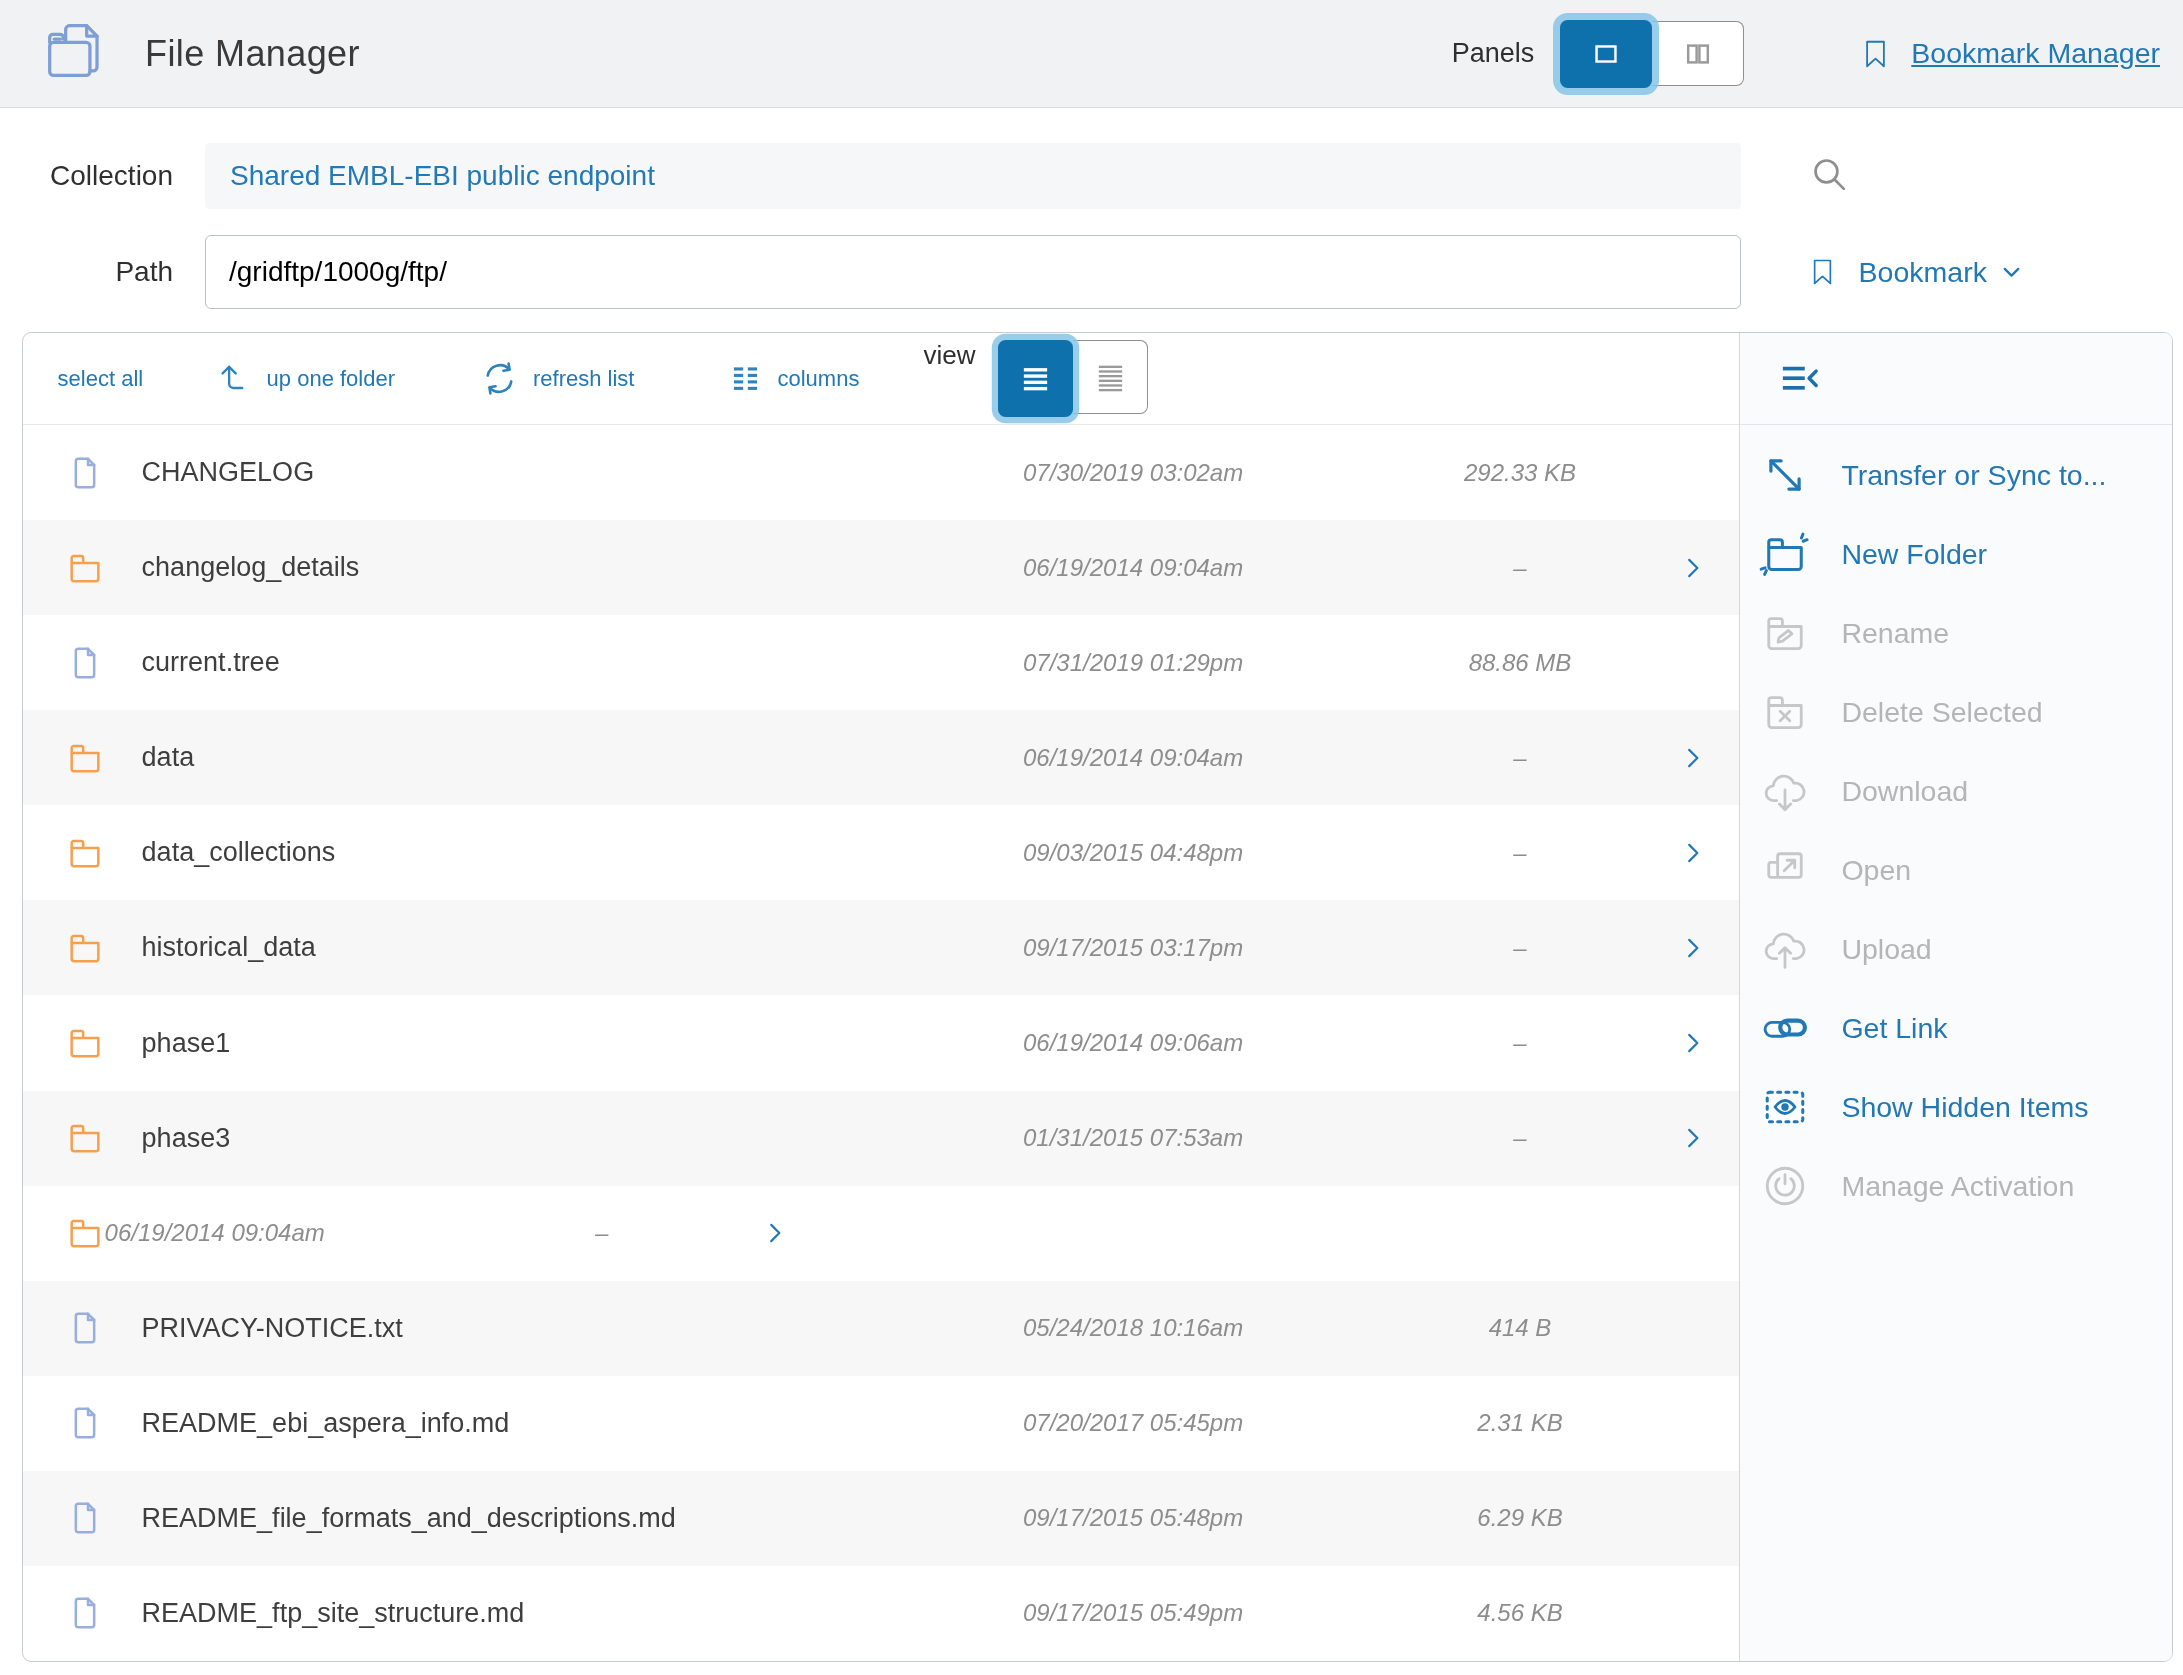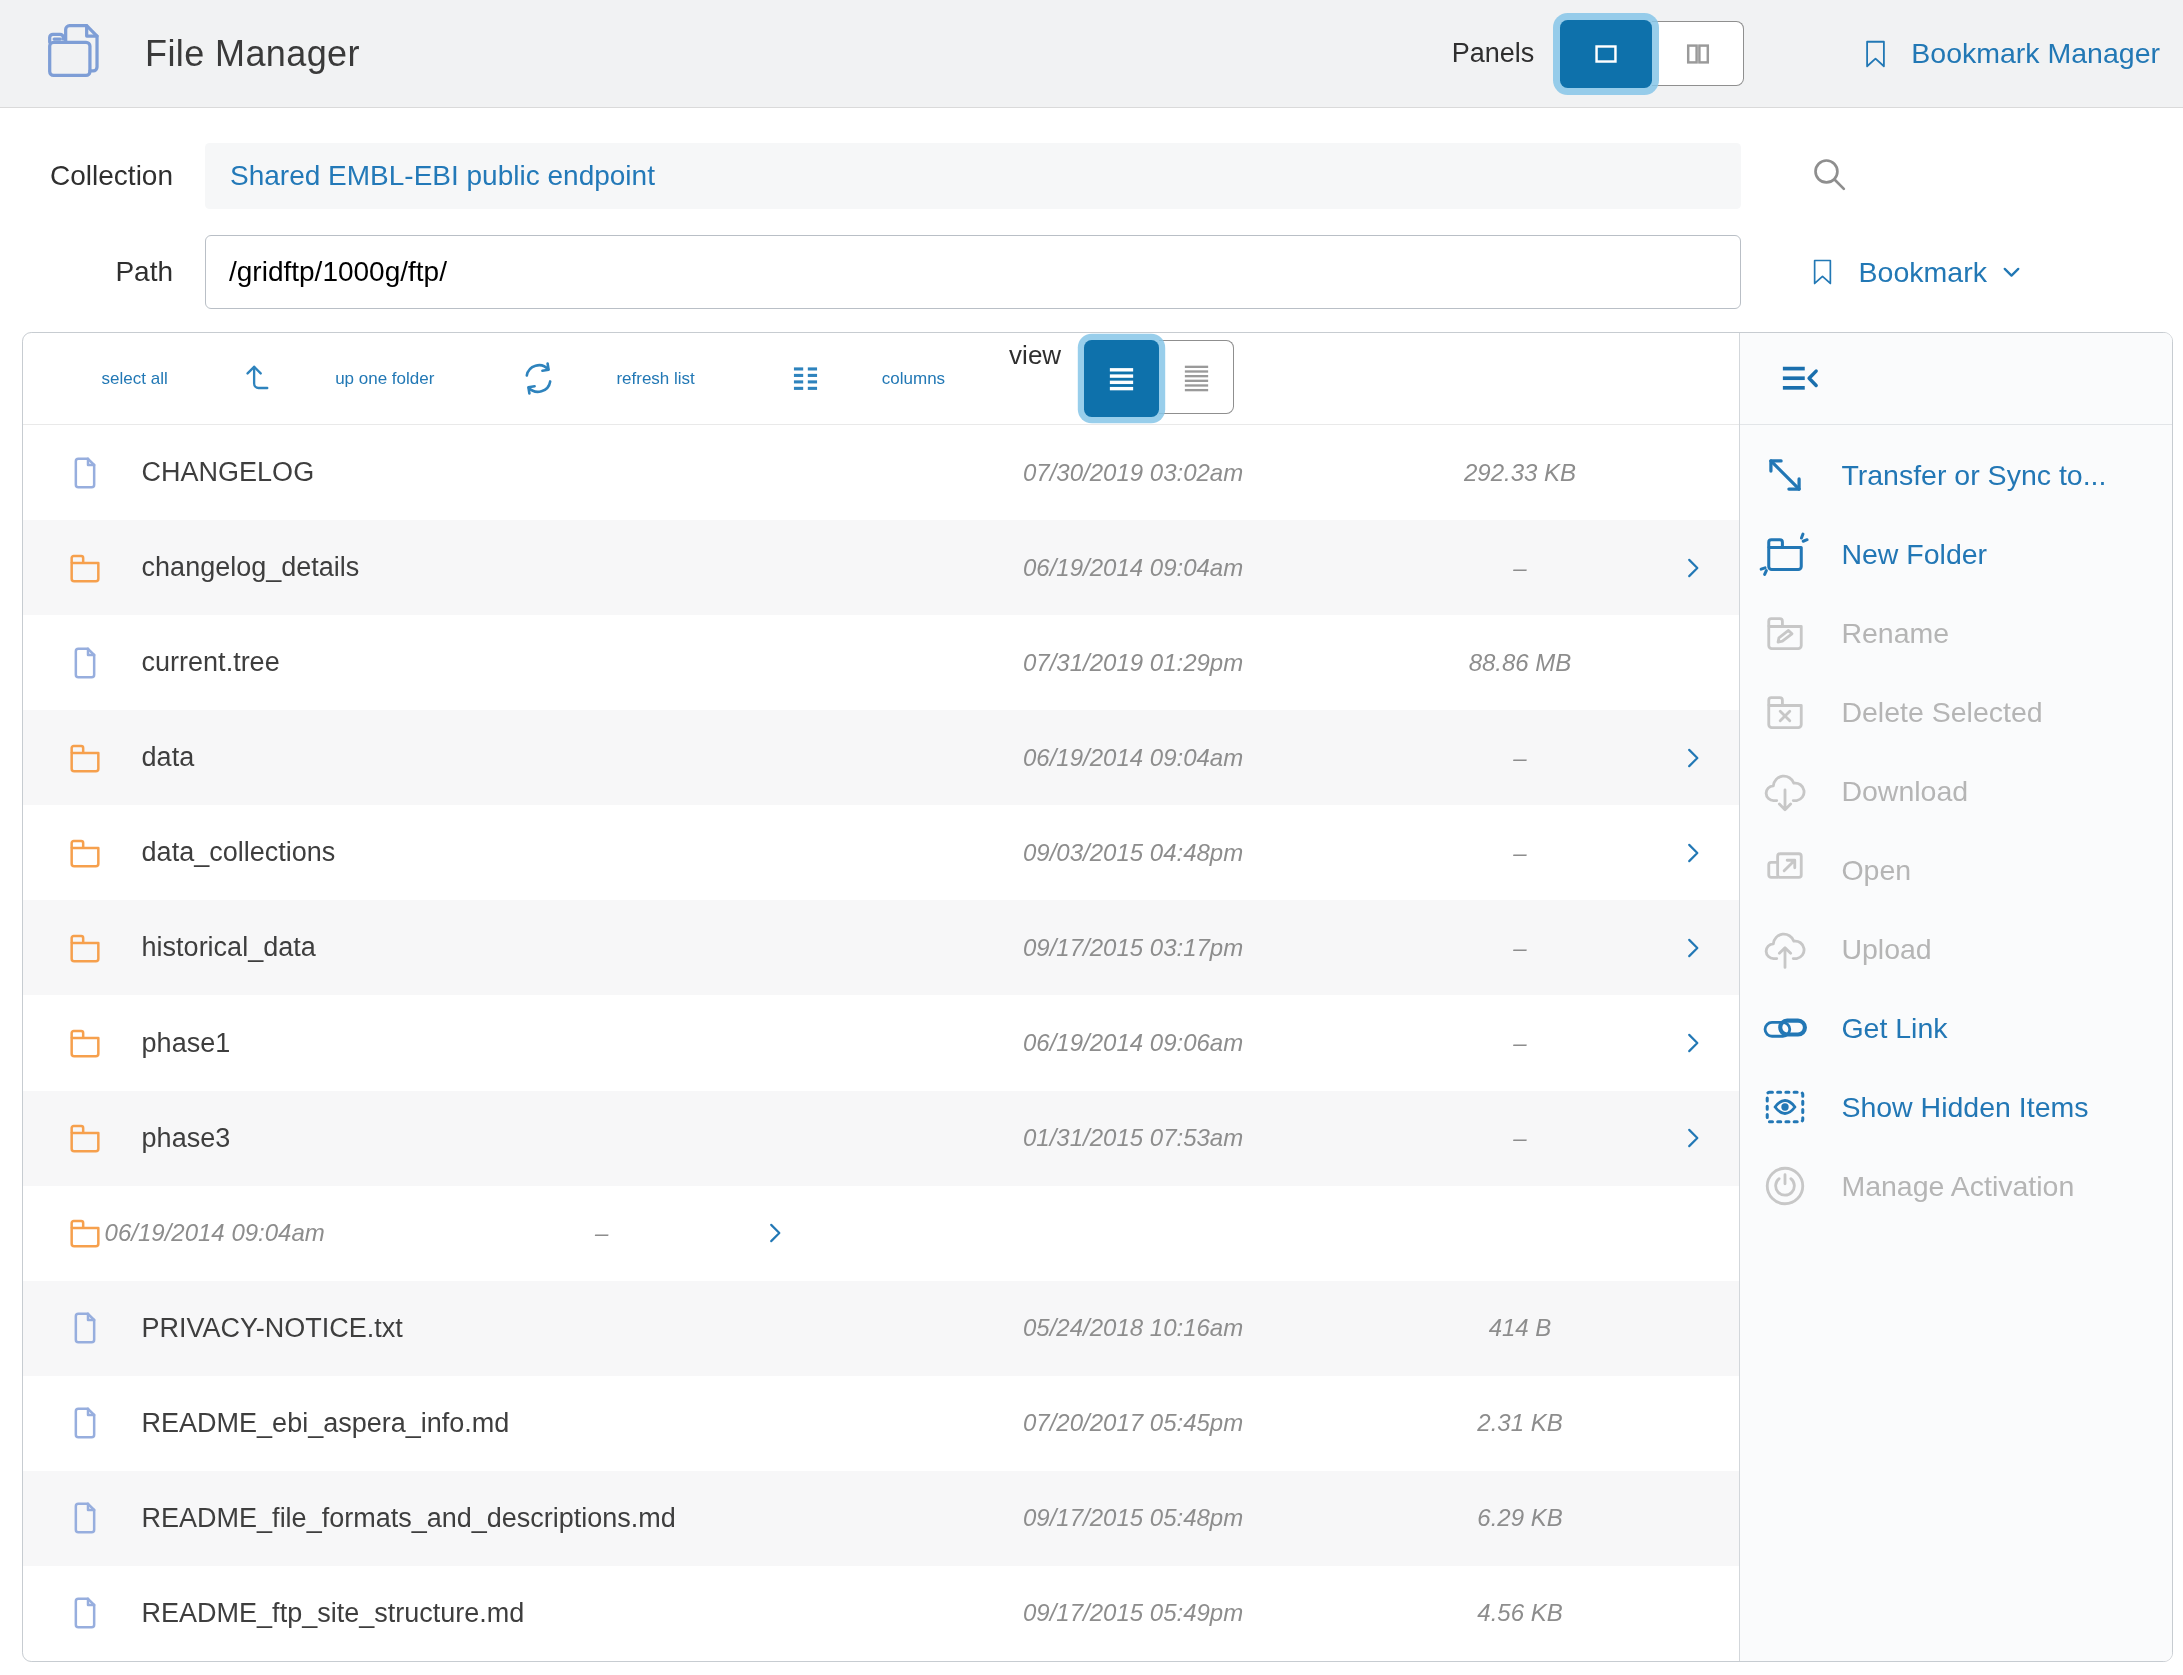--- a/index.html
+++ b/index.html
@@ -14,21 +14,21 @@
   .hdr-right { margin-left:auto; display:flex; align-items:center; }
   .panels-label { font-size:27px; color:#2f2f2f; margin-right:26px; }
   .toggle { display:flex; align-items:center; }
   .seg { width:92px; height:68px; display:flex; align-items:center; justify-content:center; }
   .seg.sel { background:#0e71ab; border-radius:7.7px; box-shadow:0 0 0 7px rgba(134,197,232,.85);
     position:relative; z-index:2; }
   .seg.unsel { background:#fff; border:1.5px solid #8f8f8f; border-left:none;
     border-radius:0 7.7px 7.7px 0; height:65px; }
   .bm-mgr { display:flex; align-items:center; margin-left:116px; cursor:pointer; }
   .bm-mgr svg { width:31px; height:40px; color:#2278b5; }
-  .bm-mgr span { font-size:28.5px; color:#2278b5; margin-left:20px; }
+  .bm-mgr span { font-size:28.5px; color:#2278b5; margin-left:20px;text-decoration:underline; }
 
   
   .location { display:grid; grid-template-columns:173px 1536px 1fr;
     column-gap:32px; row-gap:26px; padding-top:35px; align-items:center; }
   .loc-label { font-size:28px; color:#2f2f2f; justify-self:end; }
   .collection-box { height:66px; background:#f6f7f8; border-radius:4.6px;
     display:flex; align-items:center; padding-left:25px;
     font-size:28px; color:#2379b8; cursor:pointer; }
   .path-input { height:74px; width:100%; background:#fff; border:1.5px solid #b9bfc6;
     border-radius:6px; padding-left:23px; font-size:28px; color:#000000;
@@ -41,21 +41,21 @@
   .bookmark-dd svg.cv { width:25px; height:25px; color:#2278b5; margin-left:12.3px; }
 
   
   .main { margin:23px 10px 0 21.6px; height:1330px; display:flex;
     border:1.5px solid #c7ccd1; border-radius:9.2px; background:#fff; }
   .list { flex:1; min-width:0; display:flex; flex-direction:column; }
 
   .toolbar { height:92px; flex:0 0 auto; border-bottom:1.5px solid #e9e9e9;
     display:flex; align-items:center; padding-left:35px; }
   .tb-item { display:flex; align-items:center; cursor:pointer; color:#2278b5; }
-  .tb-item span { font-size:17px;margin-left:44px; }
+  .tb-item span { font-size:22px; }
   .tb-item svg { color:#2e83bd; }
   .tb-up { margin-left:73px; } .tb-up svg { width:35px; height:35px; margin-right:15.4px; }
   .tb-refresh { margin-left:85px; } .tb-refresh svg { width:39px; height:39px; margin-right:14px; }
   .tb-cols { margin-left:92px; } .tb-cols svg { width:37px; height:37px; margin-right:14px; }
   .tb-view { margin-left:64px; display:flex; align-items:flex-start; }
   .tb-view .vlabel { font-size:26px; color:#2f2f2f; margin-right:23px; }
   .vseg { width:75px; height:77px; display:flex; align-items:center; justify-content:center; }
   .vseg.sel { background:#0e71ab; border-radius:7.7px; box-shadow:0 0 0 6.2px rgba(134,197,232,.85);
     position:relative; z-index:2; }
   .vseg.unsel { background:#fff; border:1.5px solid #8f8f8f; border-left:none;

